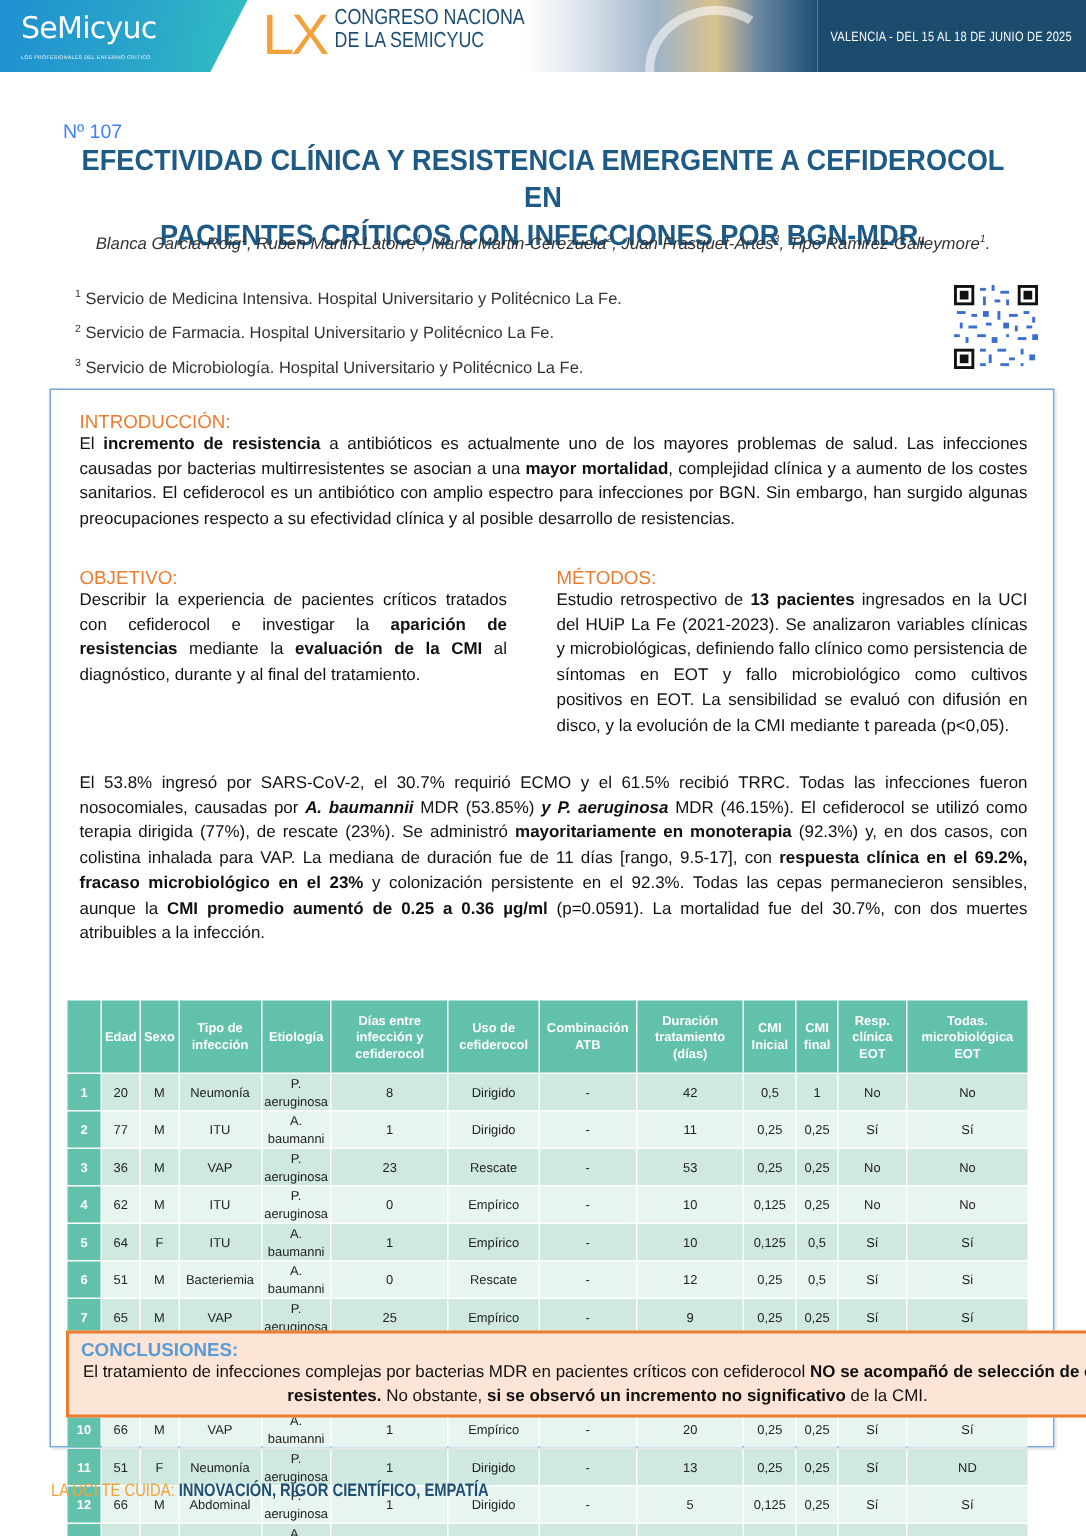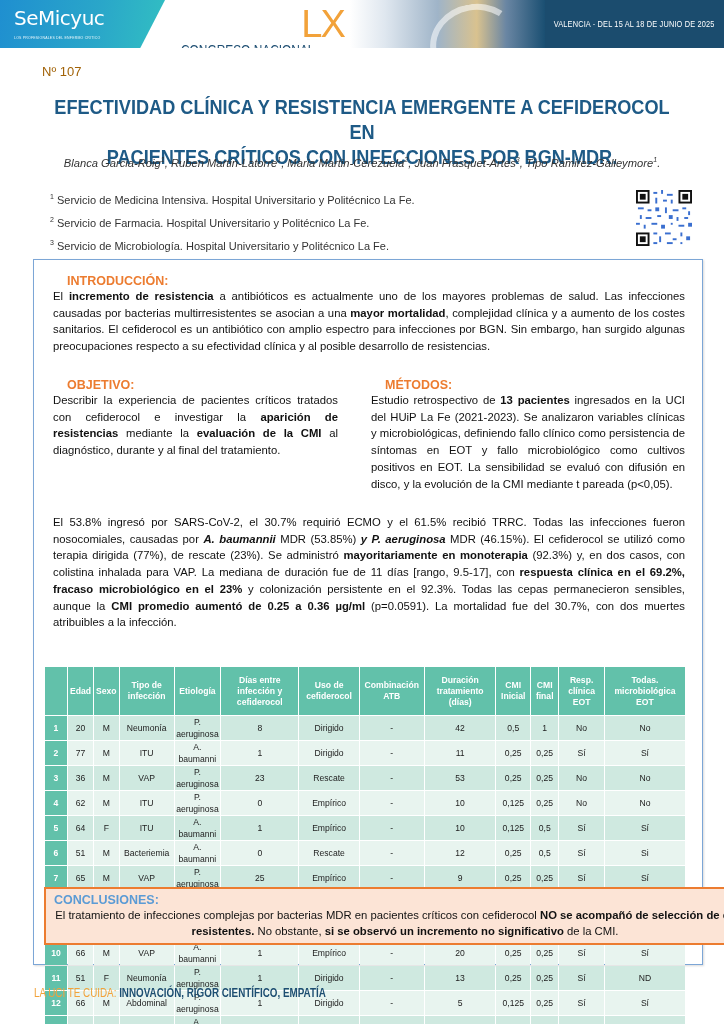--- a/index.html
+++ b/index.html
@@ -3,41 +3,41 @@
 <meta charset="utf-8">
 <style>
   * { box-sizing: border-box; margin: 0; padding: 0; }
   body { width: 724px; height: 1024px; background: #ffffff; font-family: "Liberation Sans", sans-serif; color: #222; position: relative; overflow: hidden; }
 
   
   .banner { position: absolute; top: 0; left: 0; width: 724px; height: 48px; display: flex; overflow: hidden; }
   .banner-logo { position: absolute; left: 0; top: 0; width: 165px; height: 48px; background: linear-gradient(100deg, #1f8fd0 0%, #2aa7c9 60%, #32bfc2 100%); clip-path: polygon(0 0, 100% 0, 85% 100%, 0 100%); }
   .banner-logo .logo-text { position: absolute; left: 14px; top: 6px; font-size: 20px; color: #ffffff; font-family: "DejaVu Sans", sans-serif; letter-spacing: -0.5px; }
   .banner-logo .logo-sub { position: absolute; left: 14px; top: 36px; font-size: 3.5px; color: #e8f6fb; white-space: nowrap; letter-spacing: 0.2px; }
-  .banner-title { position: absolute; left: 175px; top: 5px; display: flex; align-items: flex-end; flex-direction: column; }
+  .banner-title { position: absolute; left: 175px; top: 5px; display: flex; align-items: flex-start; }
   .banner-lx { font-size: 38px; color: #f2a23a; font-family: "Liberation Sans Narrow", "Liberation Sans", sans-serif; line-height: 38px; letter-spacing: -2px; font-weight: normal; }
   .banner-congress { margin-left: 6px; font-size: 14.5px; line-height: 15px; color: #1e4e72; font-family: "Liberation Sans", sans-serif; transform: scaleX(0.82); transform-origin: left; white-space: nowrap; }
   .banner-photo { position: absolute; left: 350px; top: 0; width: 195px; height: 48px; background: linear-gradient(90deg, #ffffff 0%, #dfe7ef 18%, #9fb4c8 45%, #d9c28f 65%, #6a86a3 80%, #1a4f72 100%); }
   .banner-photo .arc { position: absolute; left: 80px; top: 4px; width: 90px; height: 80px; border-radius: 50%; border: 6px solid rgba(255,255,255,0.55); border-right-color: transparent; border-bottom-color: transparent; transform: rotate(-10deg); }
   .banner-dark { position: absolute; left: 545px; top: 0; width: 179px; height: 48px; background: #1b4c6e; display: flex; align-items: center; justify-content: center; }
   .banner-date { color: #ffffff; font-size: 9px; white-space: nowrap; transform: scaleX(0.82); letter-spacing: 0.2px; }
 
-  .num { position: absolute; left: 42px; top: 64px; font-size: 13px; color: #a16207; }
+  .num { position: absolute; left: 42px; top: 80px; font-size: 13px; color: #3b82f6; }
   .title { position: absolute; left: 30px; top: 95px; width: 664px; text-align: center; font-size: 19.5px; font-weight: bold; color: #1e5a86; line-height: 25px; transform: scaleX(0.93); }
   .authors { position: absolute; left: 20px; top: 156px; width: 684px; text-align: center; font-size: 11.2px; font-style: italic; color: #333; white-space: nowrap; }
   .authors sup { font-size: 7px; }
 
   .affils { position: absolute; left: 50px; top: 187px; font-size: 11px; color: #333; line-height: 20.5px; }
   .affils sup { font-size: 7px; }
   .qr { position: absolute; left: 636px; top: 190px; width: 56px; height: 56px; }
 
   
   .main-box { position: absolute; left: 33px; top: 259px; width: 670px; height: 706px; border: 1.5px solid #7ca6d6; box-shadow: 1px 1px 2px rgba(0,0,0,0.15); }
 
-  .sec-h { color: #ec7c30; font-weight: bold; font-size: 12.5px; margin-left: 14px; }
+  .sec-h { color: #ec7c30; font-weight: normal; font-size: 12.5px; }
   .body-text { font-size: 11.3px; line-height: 16.7px; color: #111; text-align: justify; }
   .body-text b { font-weight: bold; }
 
   .intro { position: absolute; left: 53px; top: 274px; width: 632px; }
   .objetivo { position: absolute; left: 53px; top: 378px; width: 285px; }
   .metodos { position: absolute; left: 371px; top: 378px; width: 314px; }
   .resultados { position: absolute; left: 53px; top: 514px; width: 632px; }
 
   
   .tbl { position: absolute; left: 44px; top: 666px; width: 642px; border-collapse: separate; border-spacing: 1px; font-size: 8.6px; }

